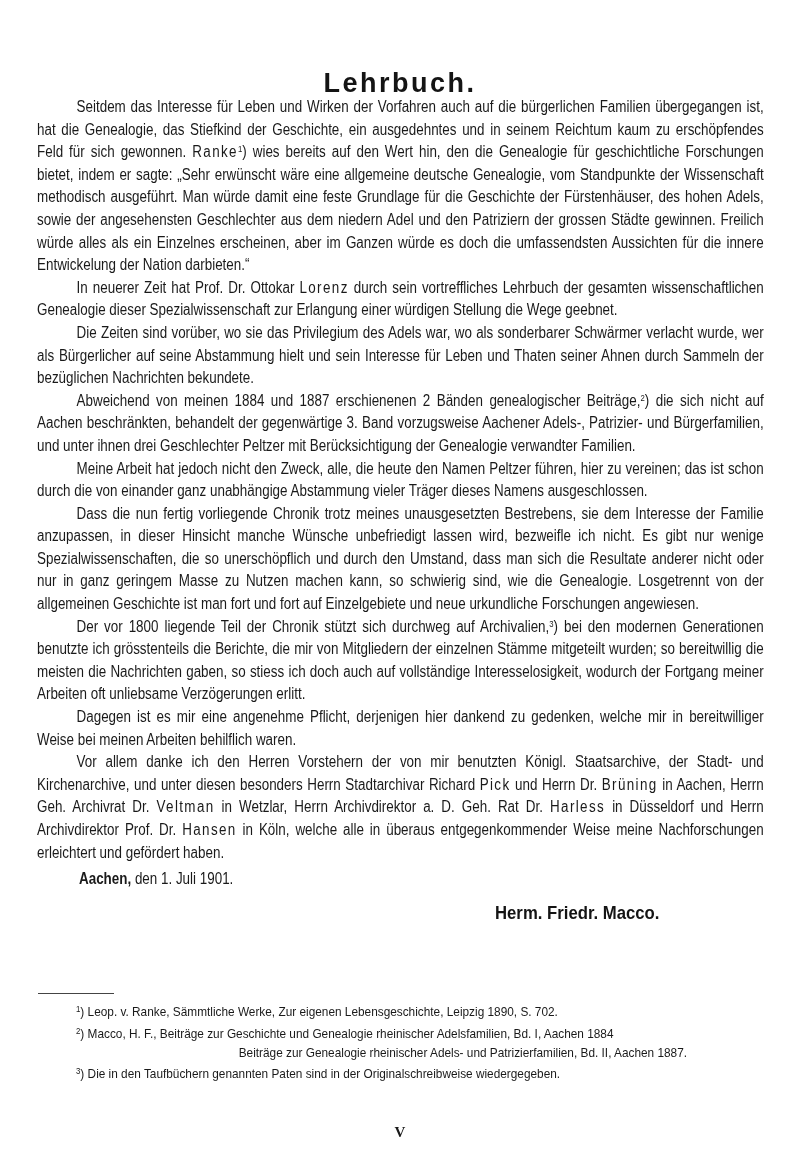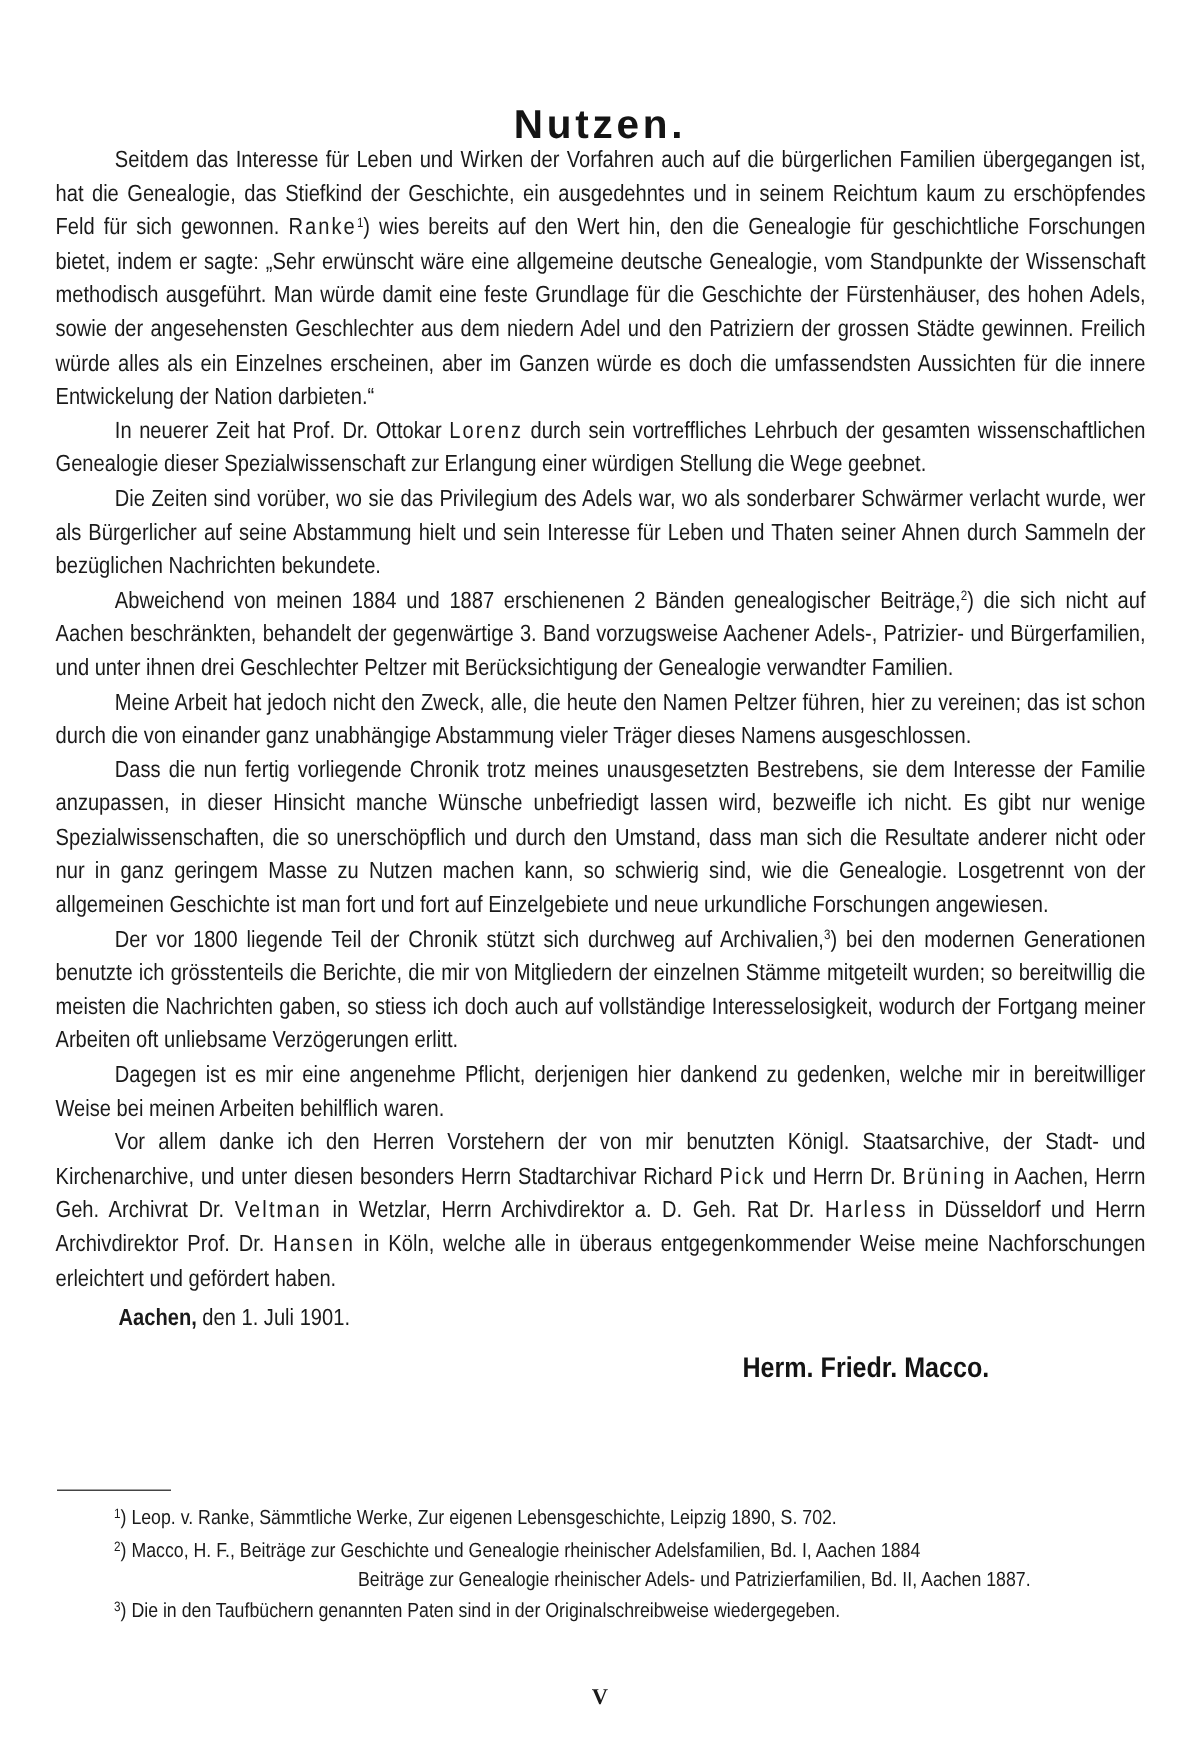--- a/index.html
+++ b/index.html
@@ -46,21 +46,21 @@
   .fn-cont { padding-left: 187px; }
   .fn-mark { font-size: 9px; vertical-align: 4px; }
   .page-number {
     position: absolute; top: 1124px; left: 0; width: 800px; text-align: center;
     font-family: "Liberation Serif", serif; font-weight: bold; font-size: 15px;
   }
 </style>
 </head>
 <body>
 
-<h1 class="title">Nutzen.</h1>
+<h1 class="title">Lehrbuch.</h1>
 
 <div class="body-text">
   <p class="ind"><span>Seitdem das Interesse für Leben und Wirken der Vorfahren auch auf die bürgerlichen Familien übergegangen ist, hat die Genealogie, das Stiefkind der Geschichte, ein ausgedehntes und in seinem Reichtum kaum zu erschöpfendes Feld für sich gewonnen. </span><span class="sp">Ranke</span><sup>1</sup><span>) wies bereits auf den Wert hin, den die Genealogie für geschichtliche Forschungen bietet, indem er sagte: „Sehr erwünscht wäre eine allgemeine deutsche Genealogie, vom Standpunkte der Wissenschaft methodisch ausgeführt. Man würde damit eine feste Grundlage für die Geschichte der Fürstenhäuser, des hohen Adels, sowie der angesehensten Geschlechter aus dem niedern Adel und den Patriziern der grossen Städte gewinnen. Freilich würde alles als ein Einzelnes erscheinen, aber im Ganzen würde es doch die umfassendsten Aussichten für die innere Entwickelung der Nation darbieten.“</span></p>
   <p class="ind"><span>In neuerer Zeit hat Prof. Dr. Ottokar </span><span class="sp">Lorenz</span><span> durch sein vortreffliches Lehrbuch der gesamten wissenschaftlichen Genealogie dieser Spezialwissenschaft zur Erlangung einer würdigen Stellung die Wege geebnet.</span></p>
   <p class="ind">Die Zeiten sind vorüber, wo sie das Privilegium des Adels war, wo als sonderbarer Schwärmer verlacht wurde, wer als Bürgerlicher auf seine Abstammung hielt und sein Interesse für Leben und Thaten seiner Ahnen durch Sammeln der bezüglichen Nachrichten bekundete.</p>
   <p class="ind"><span>Abweichend von meinen 1884 und 1887 erschienenen 2 Bänden genealogischer Beiträge,</span><sup>2</sup><span>) die sich nicht auf Aachen beschränkten, behandelt der gegenwärtige 3. Band vorzugsweise Aachener Adels-, Patrizier- und Bürgerfamilien, und unter ihnen drei Geschlechter Peltzer mit Berücksichtigung der Genealogie verwandter Familien.</span></p>
   <p class="ind">Meine Arbeit hat jedoch nicht den Zweck, alle, die heute den Namen Peltzer führen, hier zu vereinen; das ist schon durch die von einander ganz unabhängige Abstammung vieler Träger dieses Namens ausgeschlossen.</p>
   <p class="ind">Dass die nun fertig vorliegende Chronik trotz meines unausgesetzten Bestrebens, sie dem Interesse der Familie anzupassen, in dieser Hinsicht manche Wünsche unbefriedigt lassen wird, bezweifle ich nicht. Es gibt nur wenige Spezialwissenschaften, die so unerschöpflich und durch den Umstand, dass man sich die Resultate anderer nicht oder nur in ganz geringem Masse zu Nutzen machen kann, so schwierig sind, wie die Genealogie. Losgetrennt von der allgemeinen Geschichte ist man fort und fort auf Einzelgebiete und neue urkundliche Forschungen angewiesen.</p>
   <p class="ind"><span>Der vor 1800 liegende Teil der Chronik stützt sich durchweg auf Archivalien,</span><sup>3</sup><span>) bei den modernen Generationen benutzte ich grösstenteils die Berichte, die mir von Mitgliedern der einzelnen Stämme mitgeteilt wurden; so bereitwillig die meisten die Nachrichten gaben, so stiess ich doch auch auf vollständige Interesselosigkeit, wodurch der Fortgang meiner Arbeiten oft unliebsame Verzögerungen erlitt.</span></p>
   <p class="ind">Dagegen ist es mir eine angenehme Pflicht, derjenigen hier dankend zu gedenken, welche mir in bereitwilliger Weise bei meinen Arbeiten behilflich waren.</p>

